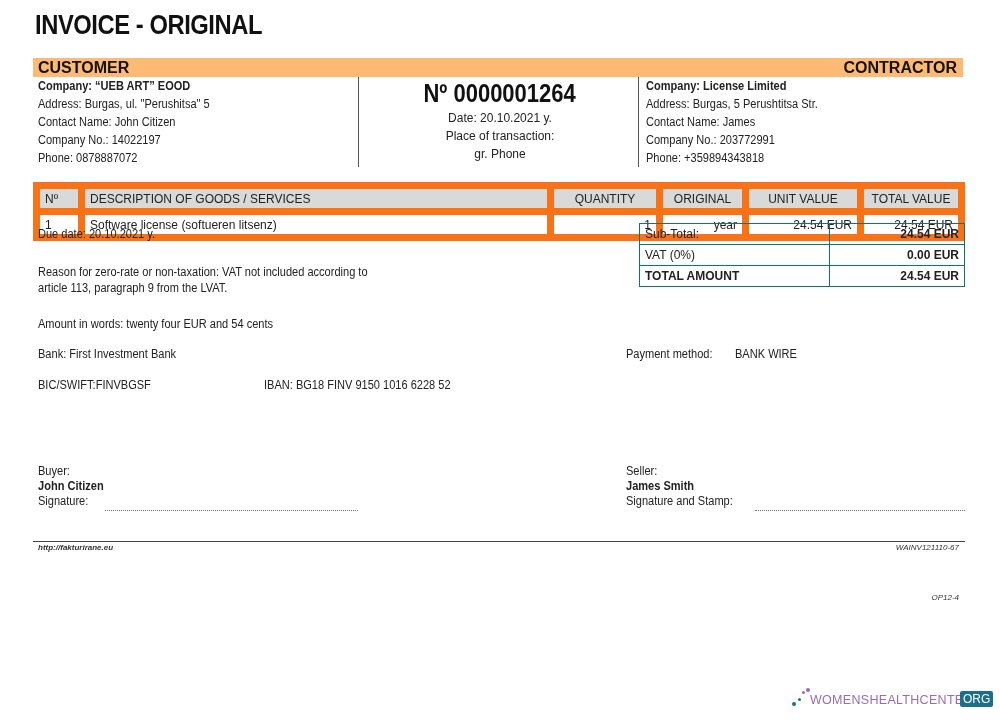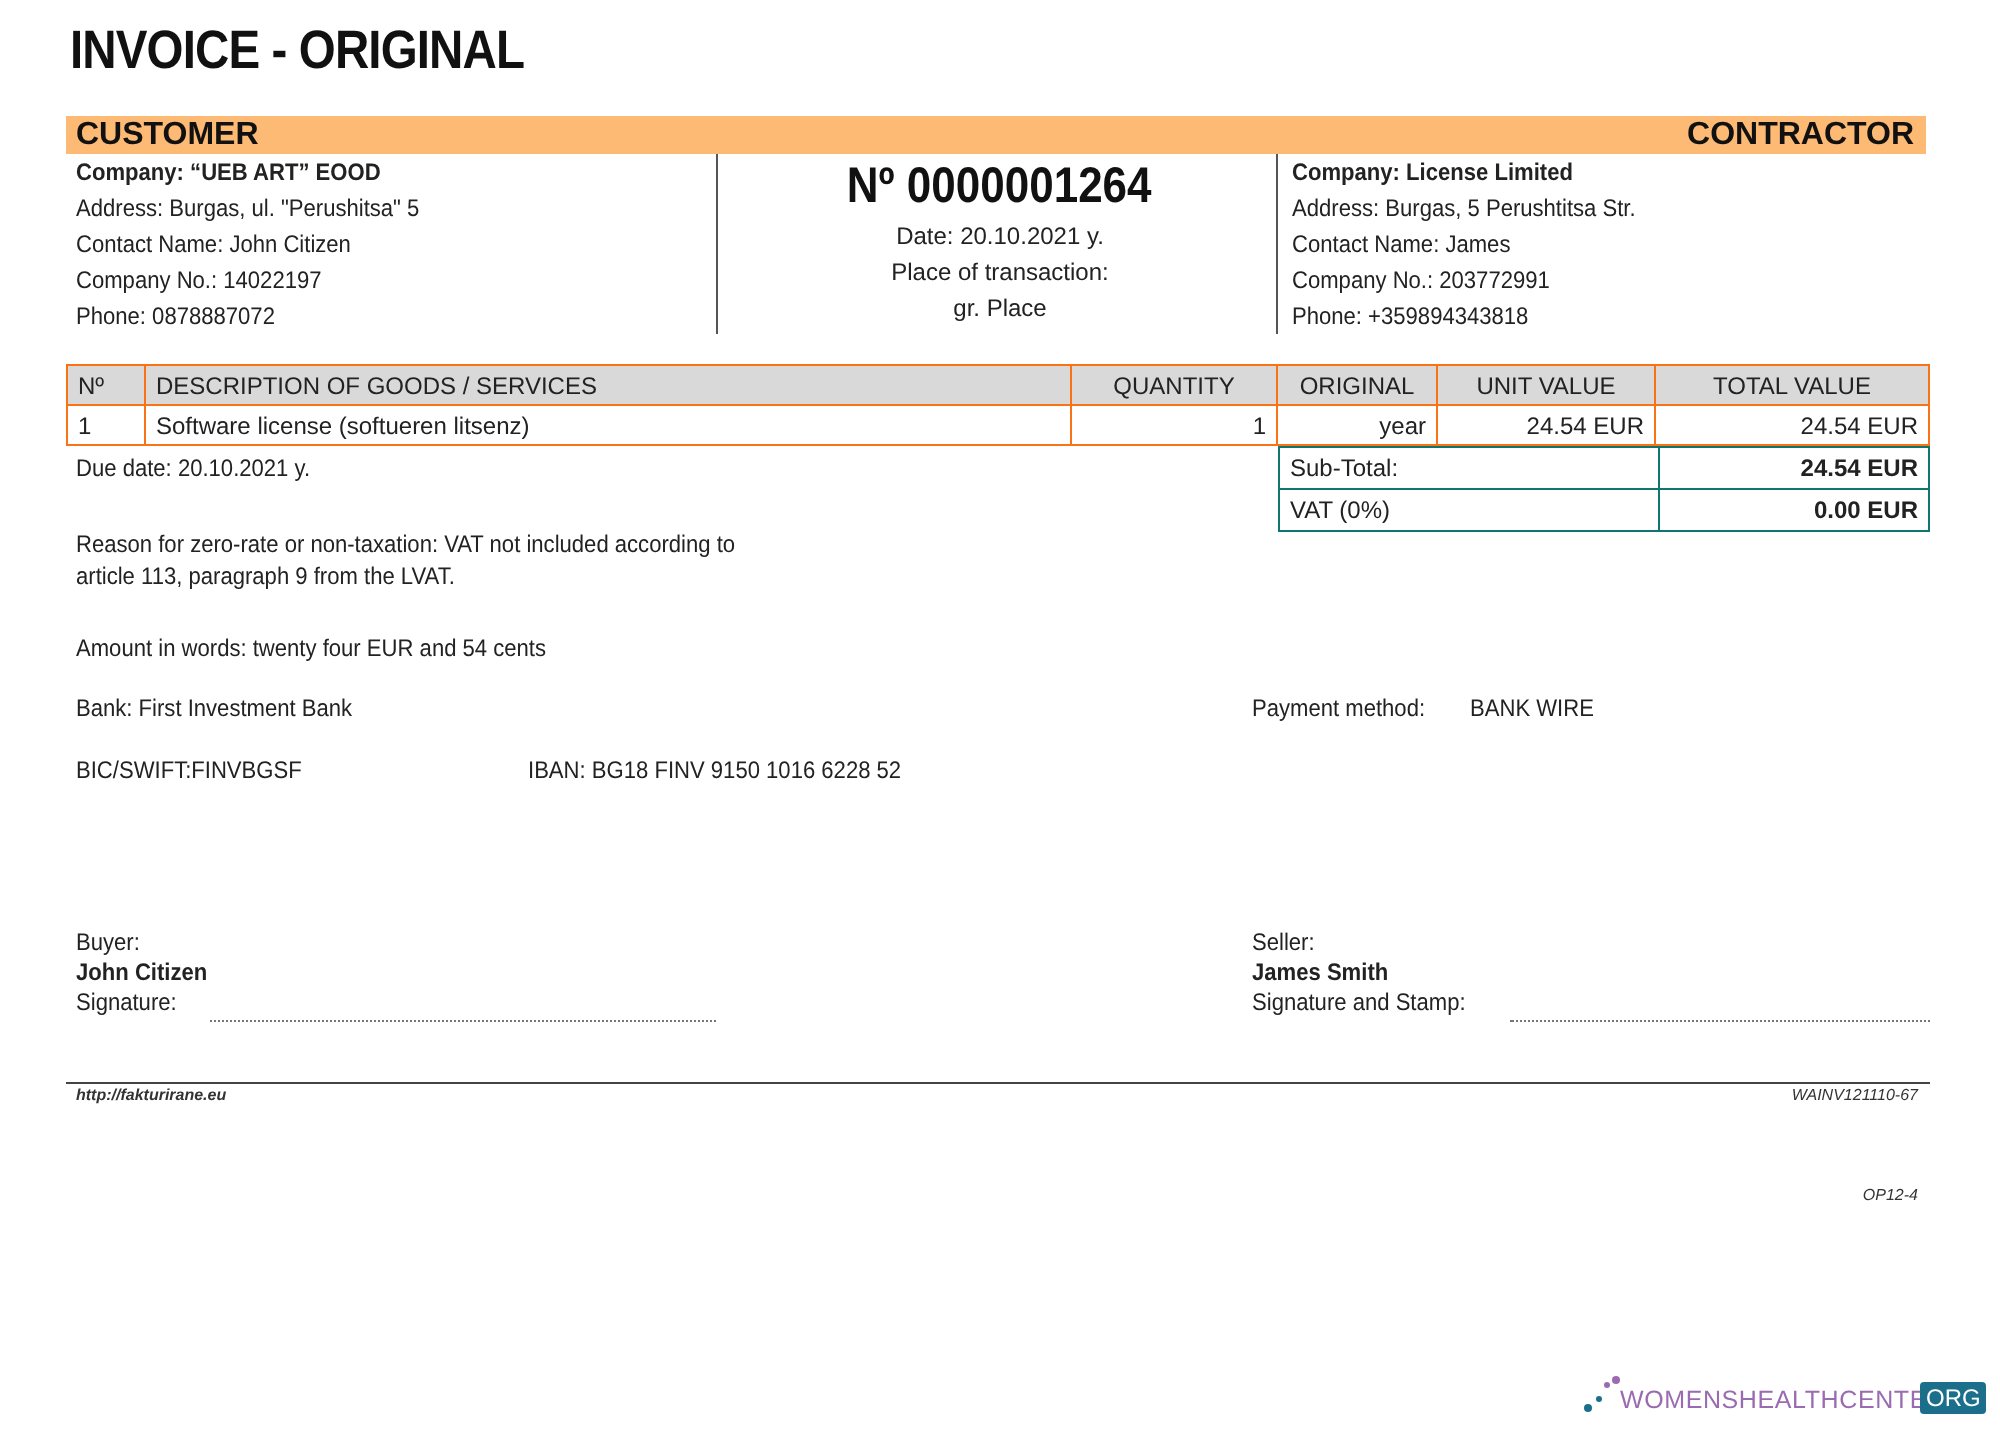--- a/index.html
+++ b/index.html
@@ -11,21 +11,21 @@
   .headbar { left:33px; top:58px; width:930px; height:19px; background:#fdba74; }
   .headbar .l { position:absolute; left:5px; top:0; font-size:16px; font-weight:bold; color:#111; line-height:19px; }
   .headbar .r { position:absolute; right:6px; top:0; font-size:16px; font-weight:bold; color:#111; line-height:19px; }
   .vline { width:1px; background:#555; }
   .party { font-size:12px; line-height:18px; transform:scaleX(0.92); transform-origin:left; white-space:nowrap; }
   .party .b { font-weight:bold; }
   .invno { left:360px; top:77px; width:280px; text-align:center; }
   .invno .num { font-size:25px; font-weight:bold; color:#111; line-height:32px; transform:scaleX(0.88); display:inline-block; }
   .invno .ln { font-size:12px; line-height:18px; }
   table.items { border-collapse:collapse; position:absolute; left:33px; top:182px; width:932px; font-size:12px; }
-  table.items td, table.items th { border:1px solid #f97316; padding:1px 5px; height:17px; font-weight:normal; white-space:nowrap; }
+  table.items td, table.items th { border:7px solid #f97316; padding:1px 5px; height:17px; font-weight:normal; white-space:nowrap; }
   table.items th { background:#d9d9d9; text-align:center; }
   table.items th.left { text-align:left; }
   table.items td.r { text-align:right; }
   table.tot { border-collapse:collapse; position:absolute; left:639px; top:223px; width:326px; font-size:12px; }
   table.tot td { border:1px solid #0f766e; padding:1px 5px; height:18px; }
   table.tot td.v { text-align:right; font-weight:bold; width:124px; }
   .txt { font-size:12px; line-height:16px; white-space:nowrap; transform:scaleX(0.92); transform-origin:left; }
   .dots { border-bottom:1px dotted #777; height:0; }
   .footline { left:33px; top:541px; width:932px; height:1px; background:#444; }
   .foot { font-size:8px; font-style:italic; color:#333; }
@@ -51,21 +51,21 @@
   <div>Company No.: 14022197</div>
   <div>Phone: 0878887072</div>
 </div>
 
 <div class="abs vline" style="left:358px; top:77px; height:90px;"></div>
 
 <div class="abs invno">
   <div><span class="num">Nº 0000001264</span></div>
   <div class="ln">Date: 20.10.2021  y.</div>
   <div class="ln">Place of transaction:</div>
-  <div class="ln">gr. Place</div>
+  <div class="ln">gr. Phone</div>
 </div>
 
 <div class="abs vline" style="left:638px; top:77px; height:90px;"></div>
 
 <div class="abs party" style="left:646px; top:77px;">
   <div class="b">Company: License Limited</div>
   <div>Address: Burgas, 5 Perushtitsa Str.</div>
   <div>Contact Name: James</div>
   <div>Company No.: 203772991</div>
   <div>Phone: +359894343818</div>
@@ -95,20 +95,24 @@
 <table class="tot">
   <tbody>
       <tr>
     <td>Sub-Total:</td>
     <td class="v">24.54 EUR</td>
   </tr>
   <tr>
     <td>VAT (0%)</td>
     <td class="v">0.00 EUR</td>
   </tr>
+  <tr>
+    <td style="font-weight:bold;">TOTAL AMOUNT</td>
+    <td class="v">24.54 EUR</td>
+  </tr>
 </tbody>
   </table>
 
 <div class="abs txt" style="left:38px; top:226px;">Due date: 20.10.2021 y.</div>
 <div class="abs txt" style="left:38px; top:264px;">Reason for zero-rate or non-taxation: VAT not included according to</div>
 <div class="abs txt" style="left:38px; top:280px;">article 113, paragraph 9 from the LVAT.</div>
 <div class="abs txt" style="left:38px; top:316px;">Amount in words: twenty four EUR and 54 cents</div>
 <div class="abs txt" style="left:38px; top:346px;">Bank: First Investment Bank</div>
 <div class="abs txt" style="left:38px; top:377px;">BIC/SWIFT:FINVBGSF</div>
 <div class="abs txt" style="left:264px; top:377px;">IBAN: BG18 FINV 9150 1016 6228 52</div>

